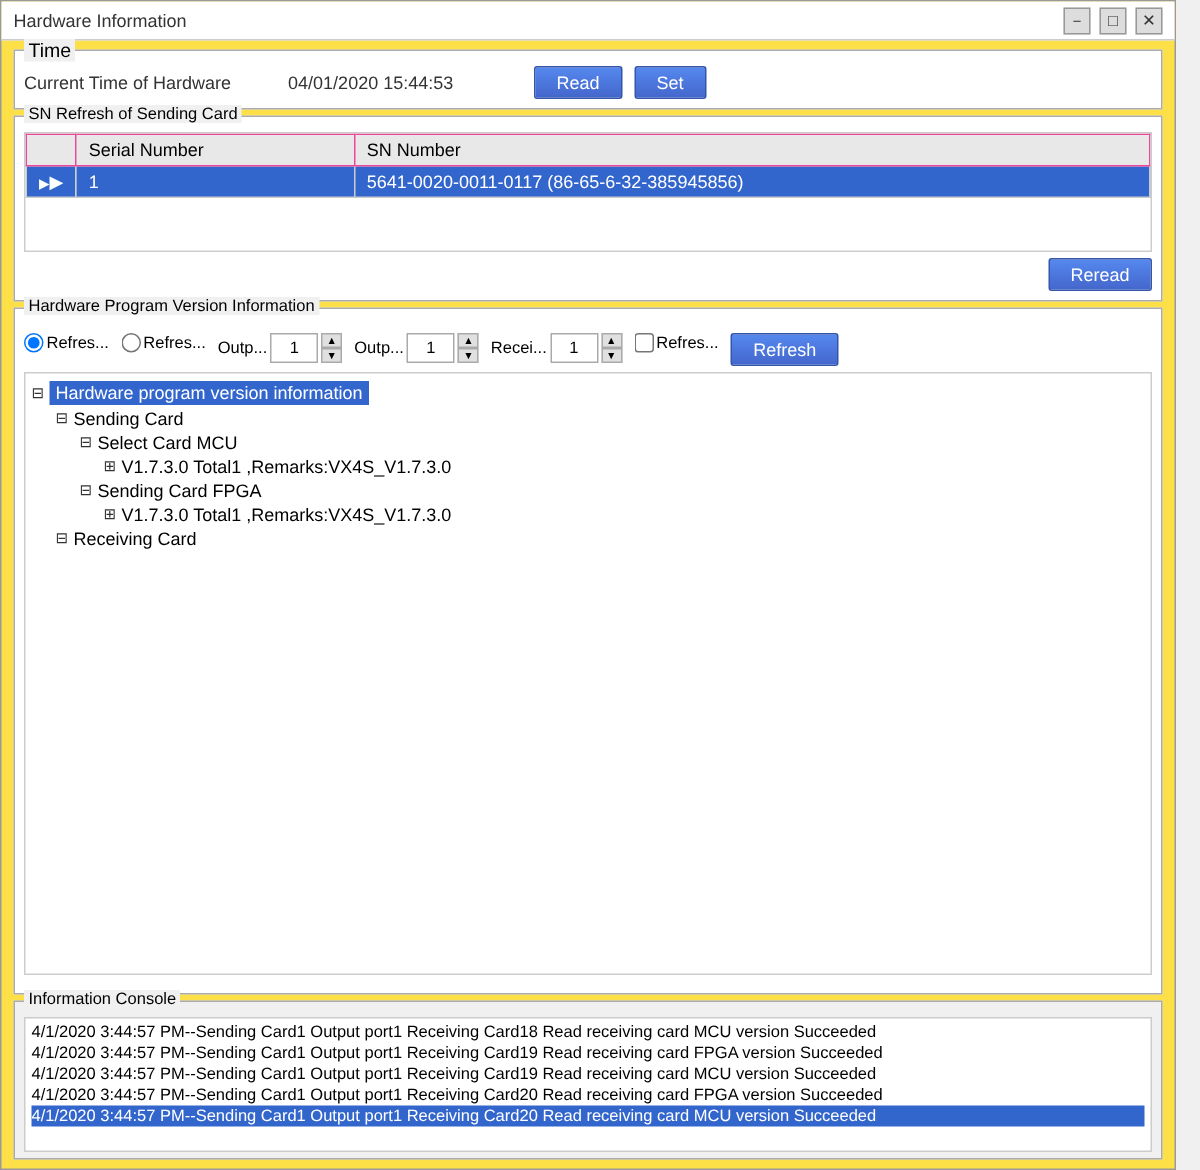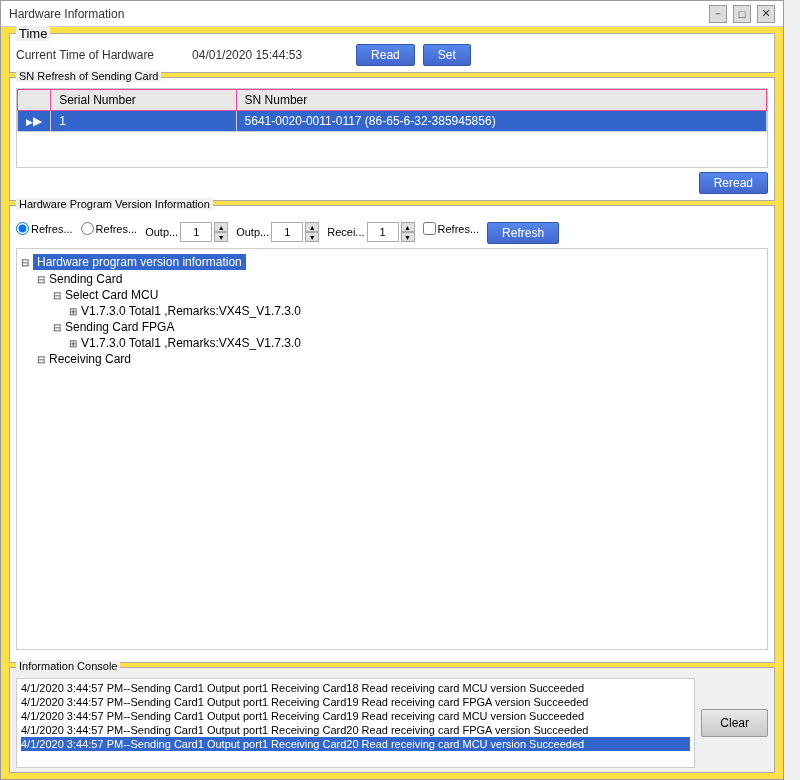--- a/index.html
+++ b/index.html
@@ -475,20 +475,17 @@
     <div class="console-section">
       <span class="console-label">Information Console</span>
       <div class="console-inner">
         <div class="console-log" id="console-log">
         <div class="console-log-line">4/1/2020 3:44:57 PM--Sending Card1 Output port1 Receiving Card18 Read receiving card MCU version Succeeded</div>
             <div class="console-log-line">4/1/2020 3:44:57 PM--Sending Card1 Output port1 Receiving Card19 Read receiving card FPGA version Succeeded</div>
             <div class="console-log-line">4/1/2020 3:44:57 PM--Sending Card1 Output port1 Receiving Card19 Read receiving card MCU version Succeeded</div>
             <div class="console-log-line">4/1/2020 3:44:57 PM--Sending Card1 Output port1 Receiving Card20 Read receiving card FPGA version Succeeded</div>
             <div class="console-log-line selected">4/1/2020 3:44:57 PM--Sending Card1 Output port1 Receiving Card20 Read receiving card MCU version Succeeded</div>
           </div>
-        <div class="console-btns">
-          <button class="btn" style="background:linear-gradient(to bottom,#e8e8e8,#c8c8c8);border:1px solid #999;padding:6px 18px;">Clear</button>
-        </div>
       </div>
     </div>
 
   </div>
 </div>
 
 </body></html>

